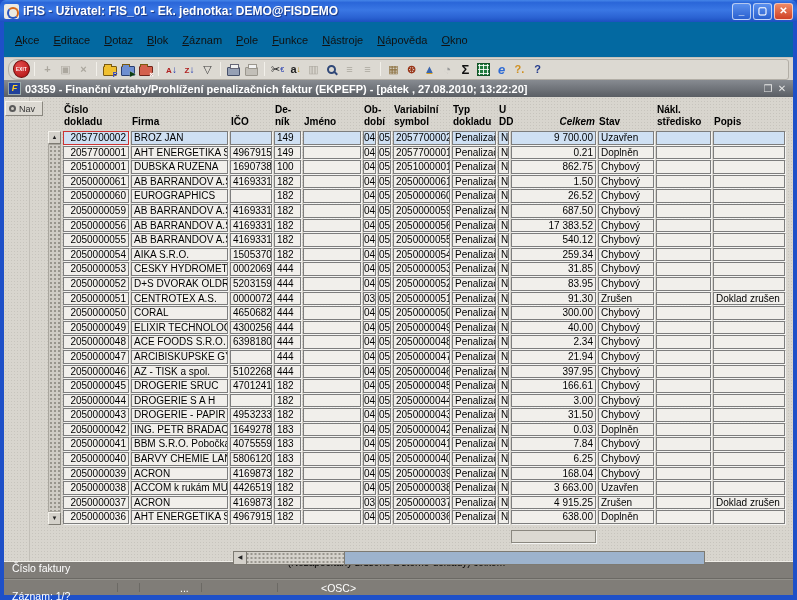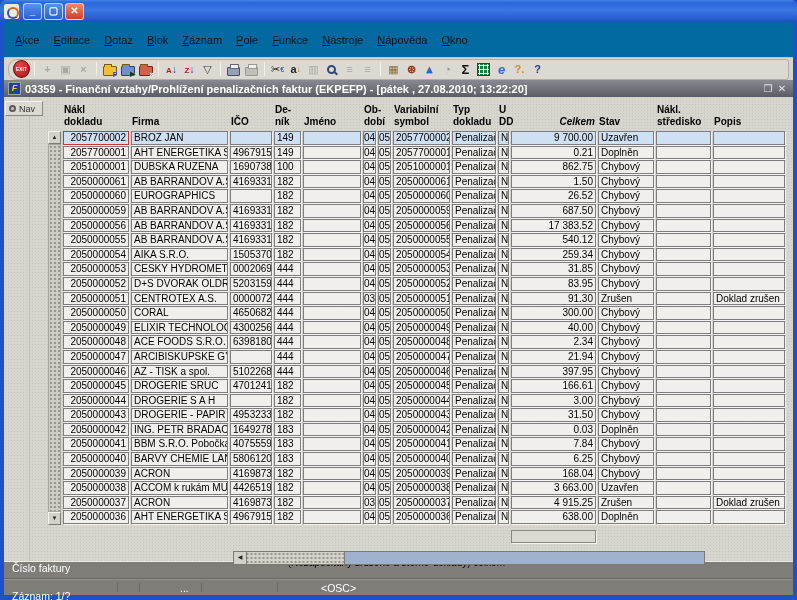--- a/index.html
+++ b/index.html
@@ -105,20 +105,21 @@
   .sline1 { height:17px; border-bottom:1px solid #6b6964; display:flex; align-items:flex-start; padding-left:8px; }
   .sline2 { height:16px; border-top:1px solid #92908a; position:relative; }
   .sline2 span { position:absolute; top:2px; }
   .tick { position:absolute; top:3px; width:1px; height:9px; background:#a8a6a0; border-right:1px solid #6b6964; }
 </style>
 </head>
 <body>
 
 <div class="titlebar">
   <div class="app-icon"></div>
+  <div class="wtitle">iFIS - Uživatel: FIS_01 - Ek. jednotka: DEMO@FISDEMO</div>
   <div class="winbtns">
     <div class="wbtn">_</div>
     <div class="wbtn">▢</div>
     <div class="wbtn close">✕</div>
   </div>
 </div>
 
 <div class="window-body">
 
   <div class="menubar">
@@ -210,21 +211,21 @@
     <div class="nav-btn">
       <span class="nav-dot"></span>
       <span>Nav</span>
     </div>
 
     <div class="vbtn" style="top:34px;">▲</div>
     <div class="vtrack"></div>
     <div class="vbtn" style="top:415px;">▼</div>
 
     <div class="thead">
-      <div class="hcell c1">Nákl
+      <div class="hcell c1">Číslo
 dokladu</div>
       <div class="hcell c2">Firma</div>
       <div class="hcell c3">IČO</div>
       <div class="hcell c4">De-
 ník</div>
       <div class="hcell c5">Jméno</div>
       <div class="hcell c67">Ob-
 dobí</div>
       <div class="hcell c8">Variabilní
 symbol</div>

